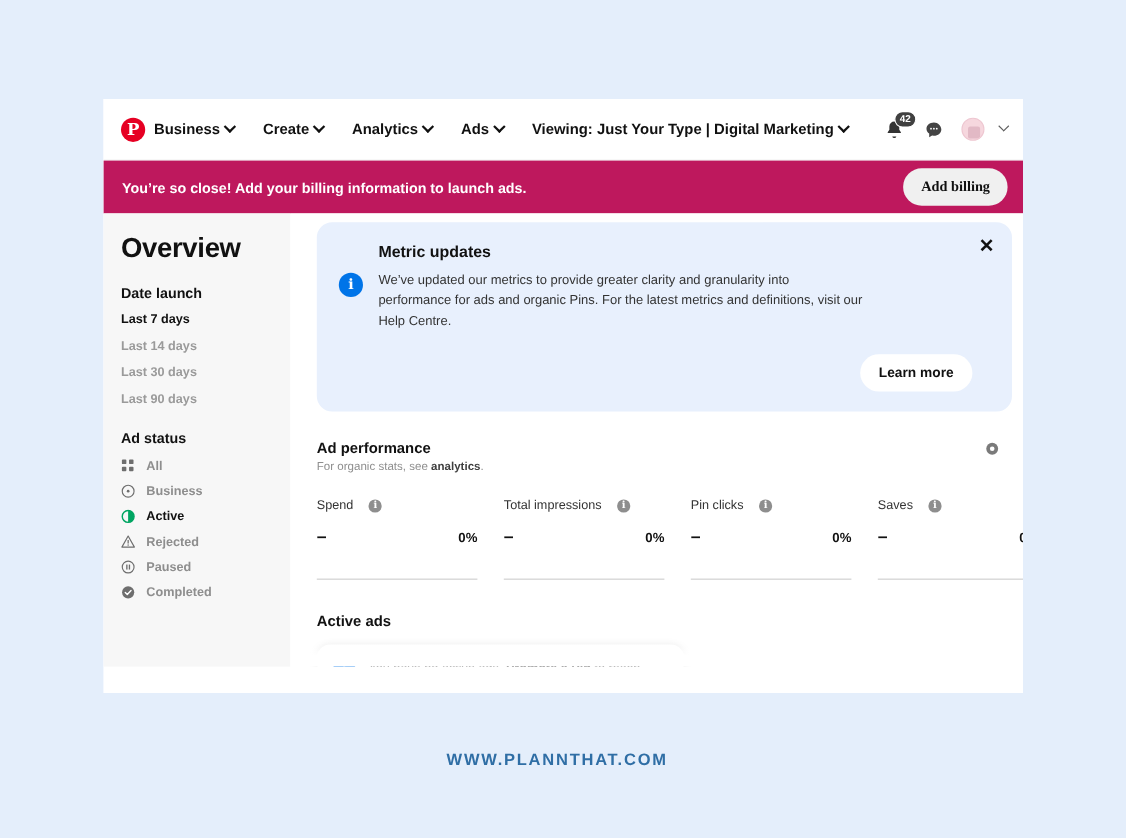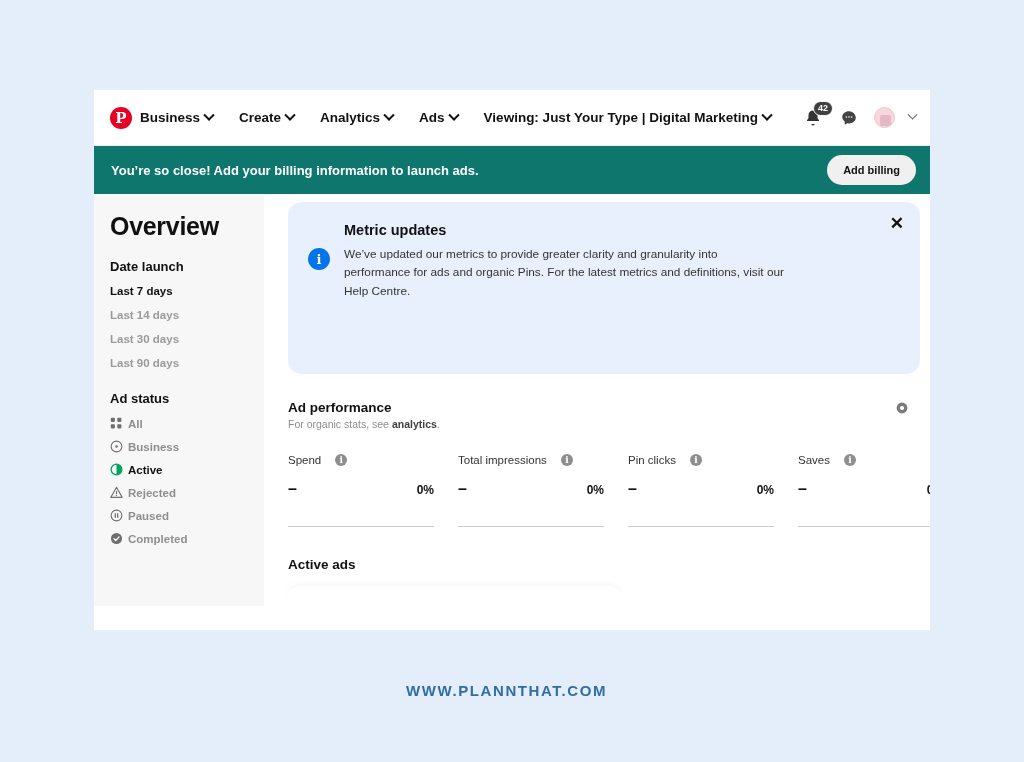--- a/index.html
+++ b/index.html
@@ -115,41 +115,41 @@
     width: 7px; height: 7px;
     border-right: 1.8px solid #5f5f5f;
     border-bottom: 1.8px solid #5f5f5f;
     transform: rotate(45deg) translate(-2px,-2px);
     cursor: pointer;
   }
 
   
   .billing-banner {
     height: 48px;
-    background: #0f766e;
+    background: #be185d;
     display: flex;
     align-items: center;
     padding: 0 14px 0 17px;
   }
   .billing-text {
     color: #ffffff;
     font-size: 13px;
     font-weight: bold;
     flex: 1 1 auto;
   }
   .billing-btn {
     background: #f0f0f0;
     color: #111111;
-    font-size: 11px;
+    font-size: 13px;
     font-weight: bold;
     border: none;
     border-radius: 20px;
     padding: 9px 16px;
     cursor: pointer;
-    font-family: Liberation Sans, sans-serif;
+    font-family: Liberation Serif, serif;
   }
 
   
   .body-cols {
     display: flex;
     height: 412px;
   }
 
   
   .sidebar {
@@ -182,21 +182,21 @@
   .ad-status-head {
     font-size: 13px;
     font-weight: bold;
     color: #111111;
     margin-top: 22px;
     margin-bottom: 11px;
   }
   .status-row {
     display: flex;
     align-items: center;
-    gap: 5px;
+    gap: 10px;
     margin-bottom: 10px;
     cursor: pointer;
   }
   .status-label {
     font-size: 11.5px;
     color: #8e8e8e;
     font-weight: bold;
   }
   .status-row.active .status-label { color: #111111; }
   .st-icon { width: 13px; height: 13px; flex: 0 0 13px; }
@@ -514,20 +514,21 @@
 
       <div class="metric-banner">
         <div class="banner-close">✕</div>
         <div class="banner-inner">
           <div class="info-circle">i</div>
           <div>
             <div class="banner-title">Metric updates</div>
             <div class="banner-body">We’ve updated our metrics to provide greater clarity and granularity into performance for ads and organic Pins. For the latest metrics and definitions, visit our Help Centre.</div>
           </div>
         </div>
+        <button class="learn-more">Learn more</button>
       </div>
 
       <div class="perf-section">
         <div class="perf-title">Ad performance</div>
         <div class="perf-sub"><span>For organic stats, see </span><b>analytics</b><span>.</span></div>
 
         <svg class="gear" viewBox="0 0 16 16">
           <path fill="#7a7a7a" d="M8 1.6 11 3.3v3.4L8 8.4 5 6.7V3.3z" transform="translate(0,2.6)"></path>
           <circle cx="8" cy="8" r="5.4" fill="#7a7a7a"></circle>
           <circle cx="8" cy="8" r="2.1" fill="#ffffff"></circle>

